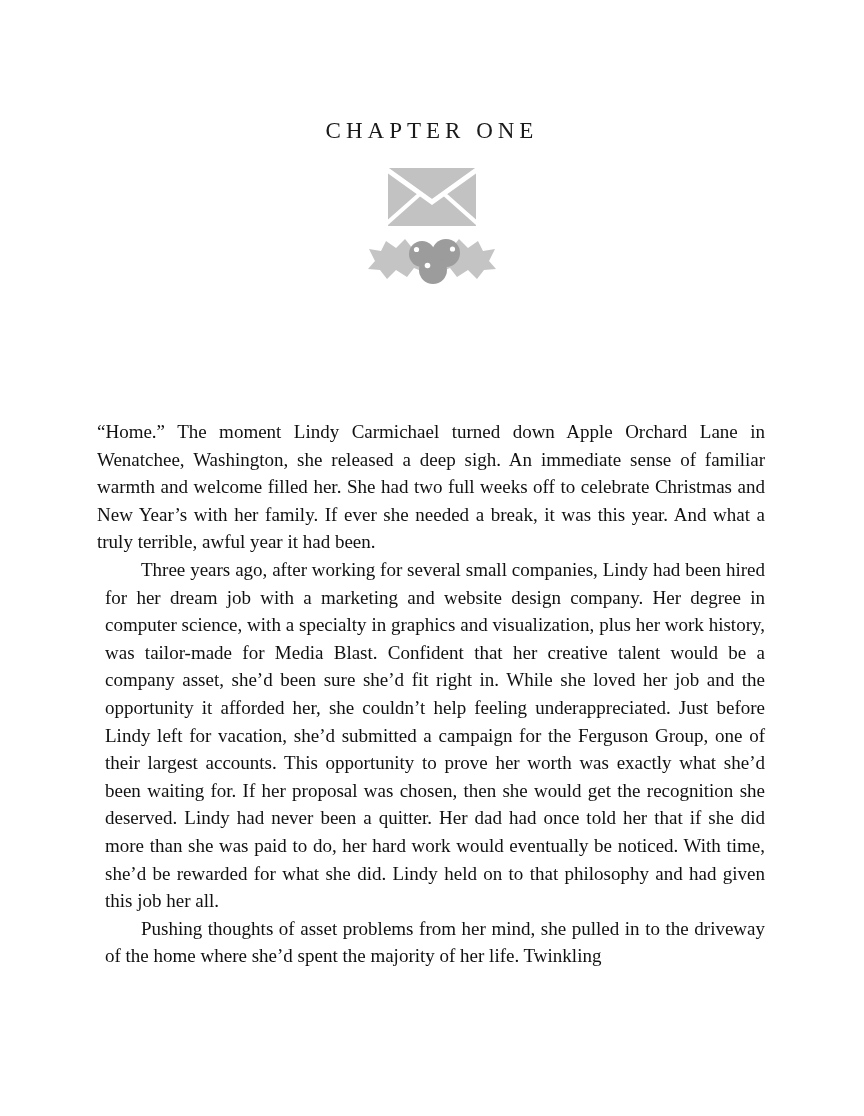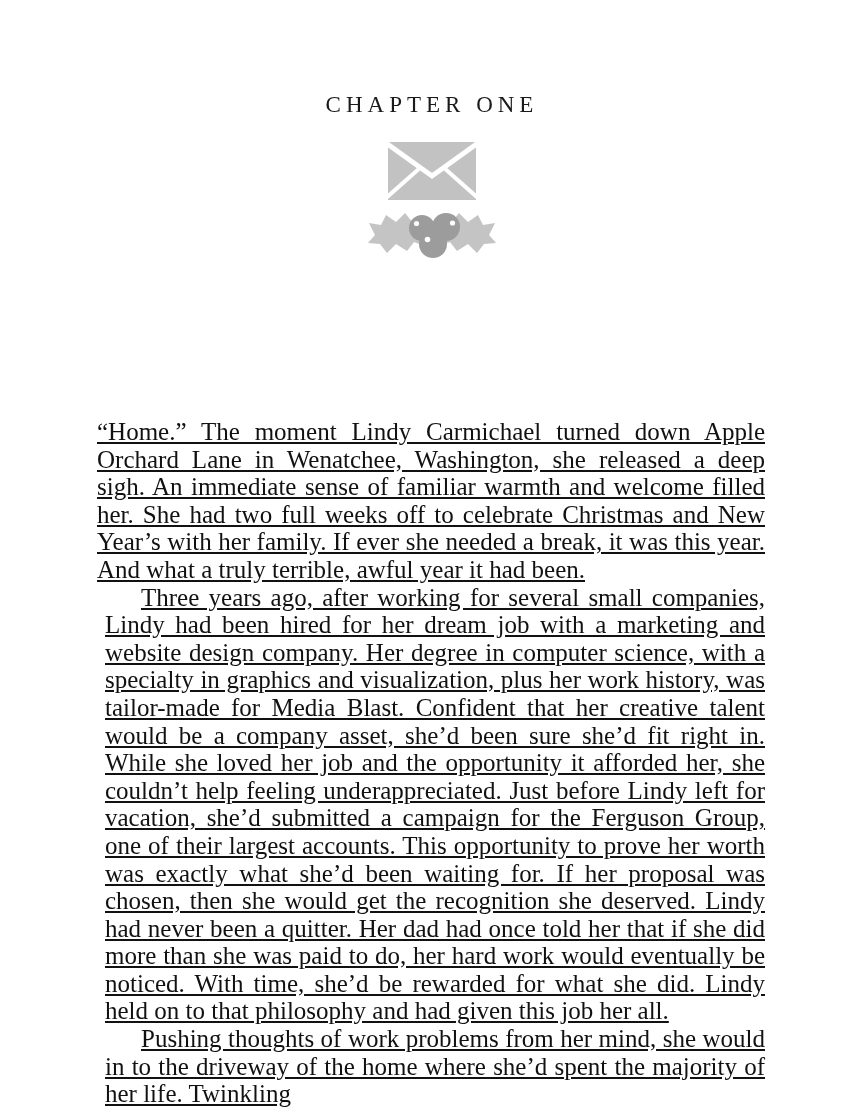--- a/index.html
+++ b/index.html
@@ -12,21 +12,21 @@
     width: 864px;
     height: 1116px;
     margin: 0 auto;
     background: #ffffff;
     overflow: hidden;
     font-family: "Liberation Serif", "DejaVu Serif", serif;
     color: #111111;
   }
   .chapter-heading {
     margin: 0;
-    padding-top: 92px;
+    padding-top: 118px;
     text-align: center;
     font-size: 23px;
     font-weight: 400;
     letter-spacing: 5px;
     color: #1a1a1a;
   }
   .ornament {
     margin-top: 24px;
     display: flex;
     flex-direction: column;
@@ -37,25 +37,24 @@
     display: block;
   }
   .body-text {
     position: absolute;
     left: 97px;
     top: 418px;
     width: 668px;
   }
   .body-text p {
     margin: 0;
-    font-size: 25px;
+    font-size: 19px;
     line-height: 27.6px;
     text-align: justify;
     text-justify: inter-word;
-    text-decoration: underline;
   }
   .body-text p.indent {
     text-indent: 36px;
     margin-left: 8px;
   }
 </style>
 </head>
 <body>
 
 <div class="page">
@@ -86,16 +85,16 @@
         <circle cx="68" cy="34" r="14" fill="#9c9c9c"></circle>
         <circle cx="62.5" cy="29.5" r="2.8" fill="#ffffff"></circle>
       </g>
     </svg>
 
   </div>
 
   <div class="body-text">
     <p>“Home.” The moment Lindy Carmichael turned down Apple Orchard Lane in Wenatchee, Washington, she released a deep sigh. An immediate sense of familiar warmth and welcome filled her. She had two full weeks off to celebrate Christmas and New Year’s with her family. If ever she needed a break, it was this year. And what a truly terrible, awful year it had been.</p>
     <p class="indent">Three years ago, after working for several small companies, Lindy had been hired for her dream job with a marketing and website design company. Her degree in computer science, with a specialty in graphics and visualization, plus her work history, was tailor-made for Media Blast. Confident that her creative talent would be a company asset, she’d been sure she’d fit right in. While she loved her job and the opportunity it afforded her, she couldn’t help feeling underappreciated. Just before Lindy left for vacation, she’d submitted a campaign for the Ferguson Group, one of their largest accounts. This opportunity to prove her worth was exactly what she’d been waiting for. If her proposal was chosen, then she would get the recognition she deserved. Lindy had never been a quitter. Her dad had once told her that if she did more than she was paid to do, her hard work would eventually be noticed. With time, she’d be rewarded for what she did. Lindy held on to that philosophy and had given this job her all.</p>
-    <p class="indent">Pushing thoughts of work problems from her mind, she would in to the driveway of the home where she’d spent the majority of her life. Twinkling</p>
+    <p class="indent">Pushing thoughts of asset problems from her mind, she pulled in to the driveway of the home where she’d spent the majority of her life. Twinkling</p>
   </div>
 
 </div>
 
 </body></html>

